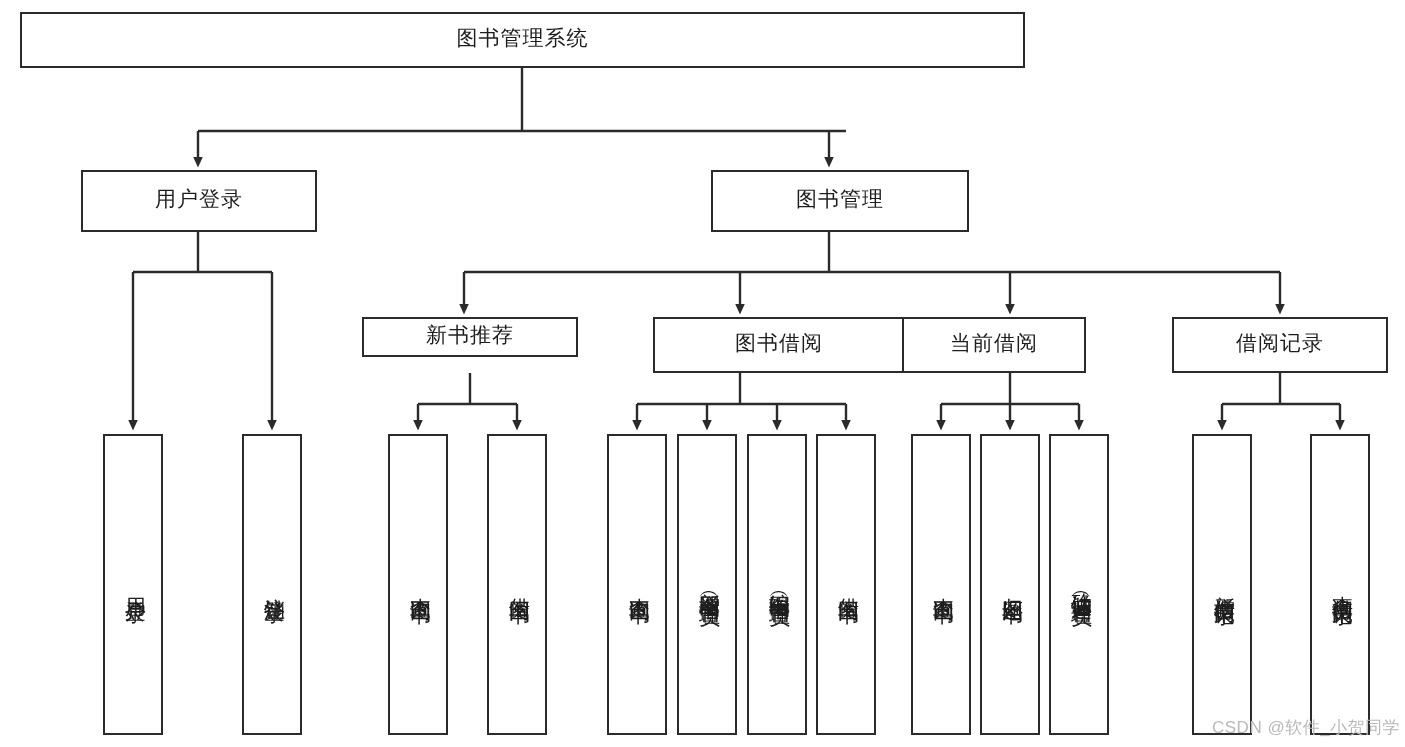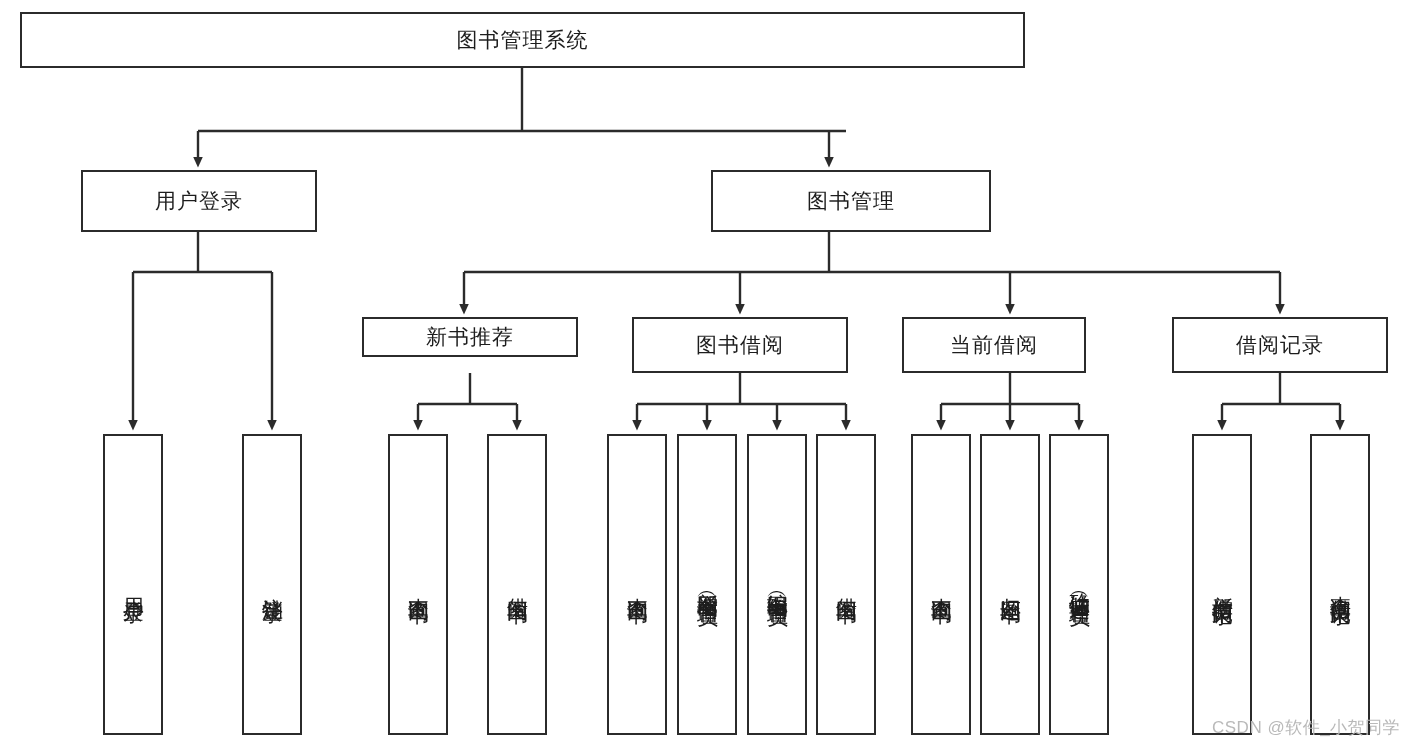--- a/index.html
+++ b/index.html
@@ -16,20 +16,21 @@
   }
   .node{
     position:absolute;
     box-sizing:border-box;
     border:2px solid #2b2b2b;
     background:#ffffff;
     display:flex;
     align-items:center;
     justify-content:center;
     text-align:center;
+    font-family:Liberation Mono, monospace;
   }
   .node .lbl{
     font-size:21px;
     line-height:1.15;
     color:#1d1d1d;
     letter-spacing:1px;
     white-space:nowrap;
   }
   
   .node.vert{
@@ -120,29 +121,29 @@
   </svg>
 
   <div class="node" style="left:20px;top:12px;width:1005px;height:56px;">
     <span class="lbl">图书管理系统</span>
   </div>
 
   <div class="node" style="left:81px;top:170px;width:236px;height:62px;">
     <span class="lbl">用户登录</span>
   </div>
 
-  <div class="node" style="left:711px;top:170px;width:280px;height:62px;">
+  <div class="node" style="left:711px;top:170px;width:258px;height:62px;">
     <span class="lbl">图书管理</span>
   </div>
 
   <div class="node" style="left:362px;top:317px;width:216px;height:40px;">
     <span class="lbl">新书推荐</span>
   </div>
 
-  <div class="node" style="left:632px;top:317px;width:216px;height:56px;">
+  <div class="node" style="left:653px;top:317px;width:252px;height:56px;">
     <span class="lbl">图书借阅</span>
   </div>
 
   <div class="node" style="left:902px;top:317px;width:184px;height:56px;">
     <span class="lbl">当前借阅</span>
   </div>
 
   <div class="node" style="left:1172px;top:317px;width:216px;height:56px;">
     <span class="lbl">借阅记录</span>
   </div>

